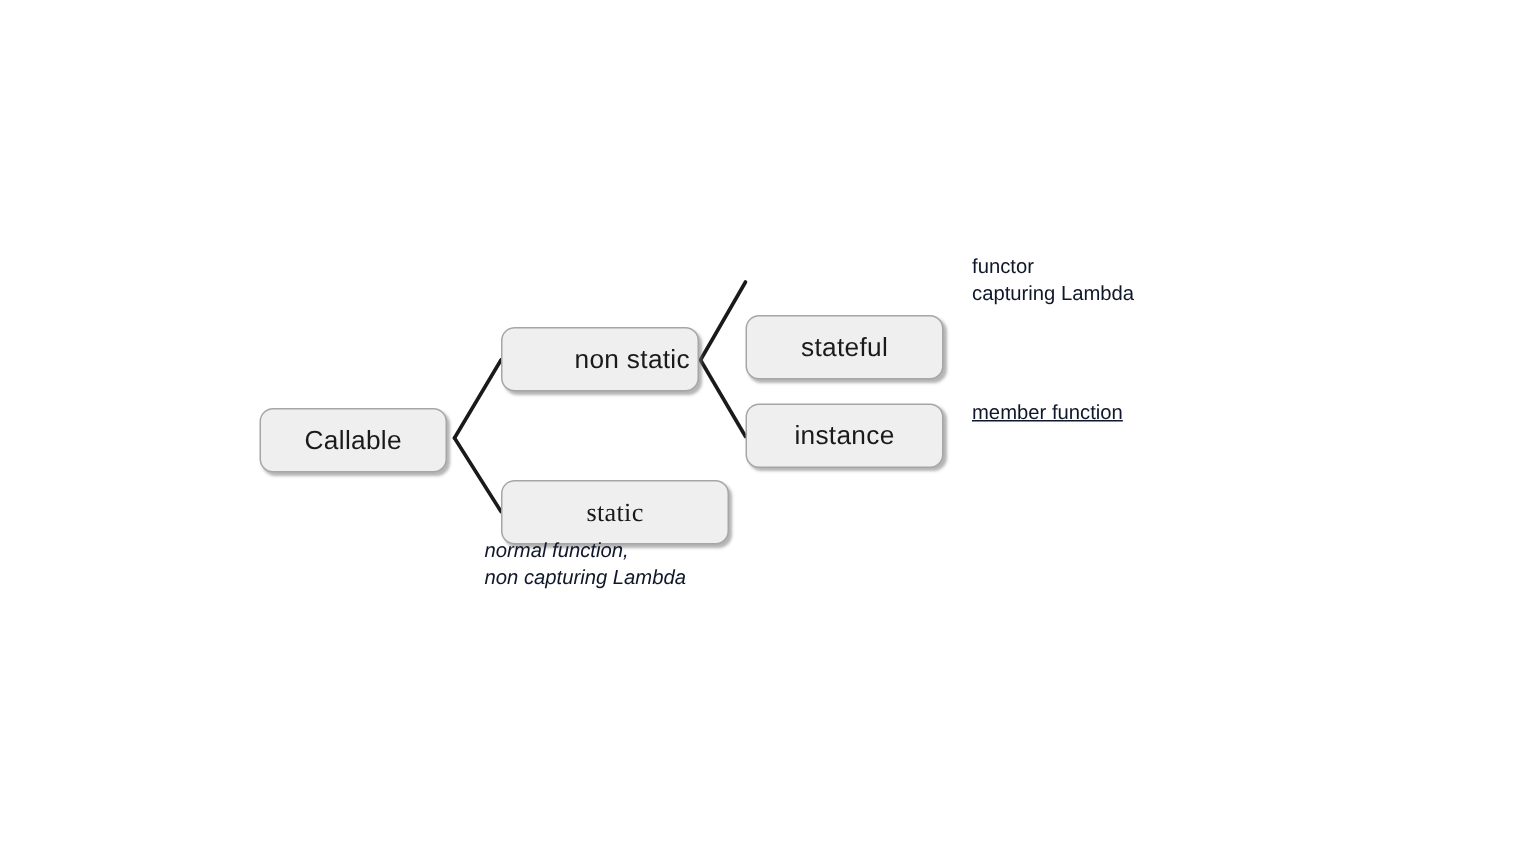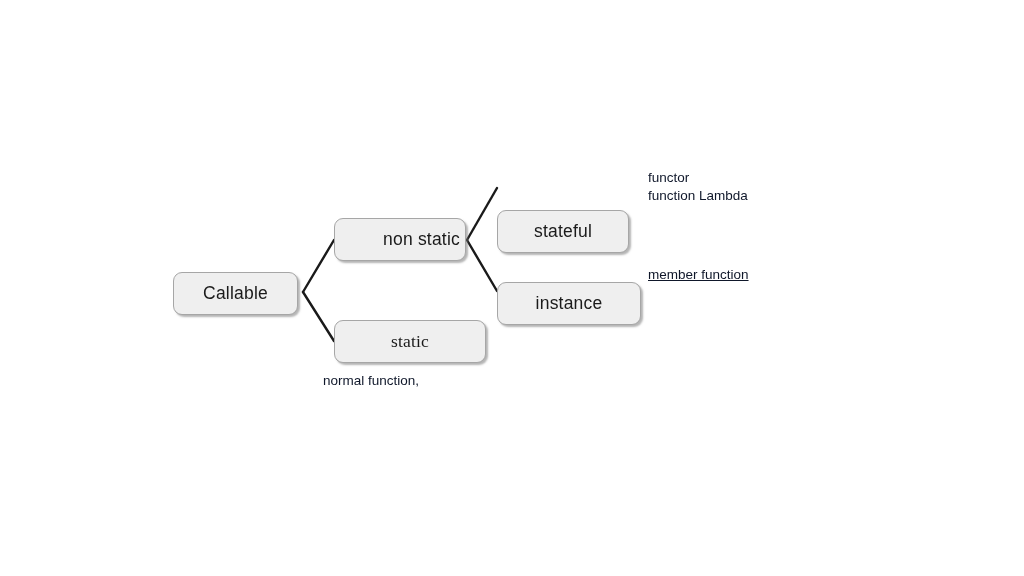--- a/index.html
+++ b/index.html
@@ -66,31 +66,32 @@
       </div>
       <div class="node" style="left: 334px; top: 218px; width: 132px; height: 43px; padding-left: 43px;">
         <span>non static</span>
       </div>
       <div class="node" style="left: 334px; top: 320px; width: 152px; height: 43px; font-family: Liberation Serif, serif;">
         <span>static</span>
       </div>
       <div class="node" style="left: 497px; top: 166px; width: 132px; height: 43px; margin-top: 44px;">
         <span>stateful</span>
       </div>
-      <div class="node" style="left: 497px; top: 282px; width: 144px; height: 43px;">
+      <div class="node" style="left: 497px; top: 269px; width: 132px; height: 43px;">
         <span>instance</span>
       </div>
     </div>
 
   <div id="annotation-layer">
       <div class="annotation" style="left: 648px; top: 169px;">
         <div>functor</div>
-        <div>function Lambda</div>
+        <div>capturing Lambda</div>
       </div>
       <div class="annotation" style="left: 648px; top: 266px; text-decoration: underline;">
         <div>member function</div>
       </div>
-      <div class="annotation" style="left: 323px; top: 372px;">
+      <div class="annotation" style="left: 323px; top: 358px; font-style: italic;">
         <div>normal function,</div>
+        <div>non capturing Lambda</div>
       </div>
     </div>
 
 </div>
 
 </body></html>

